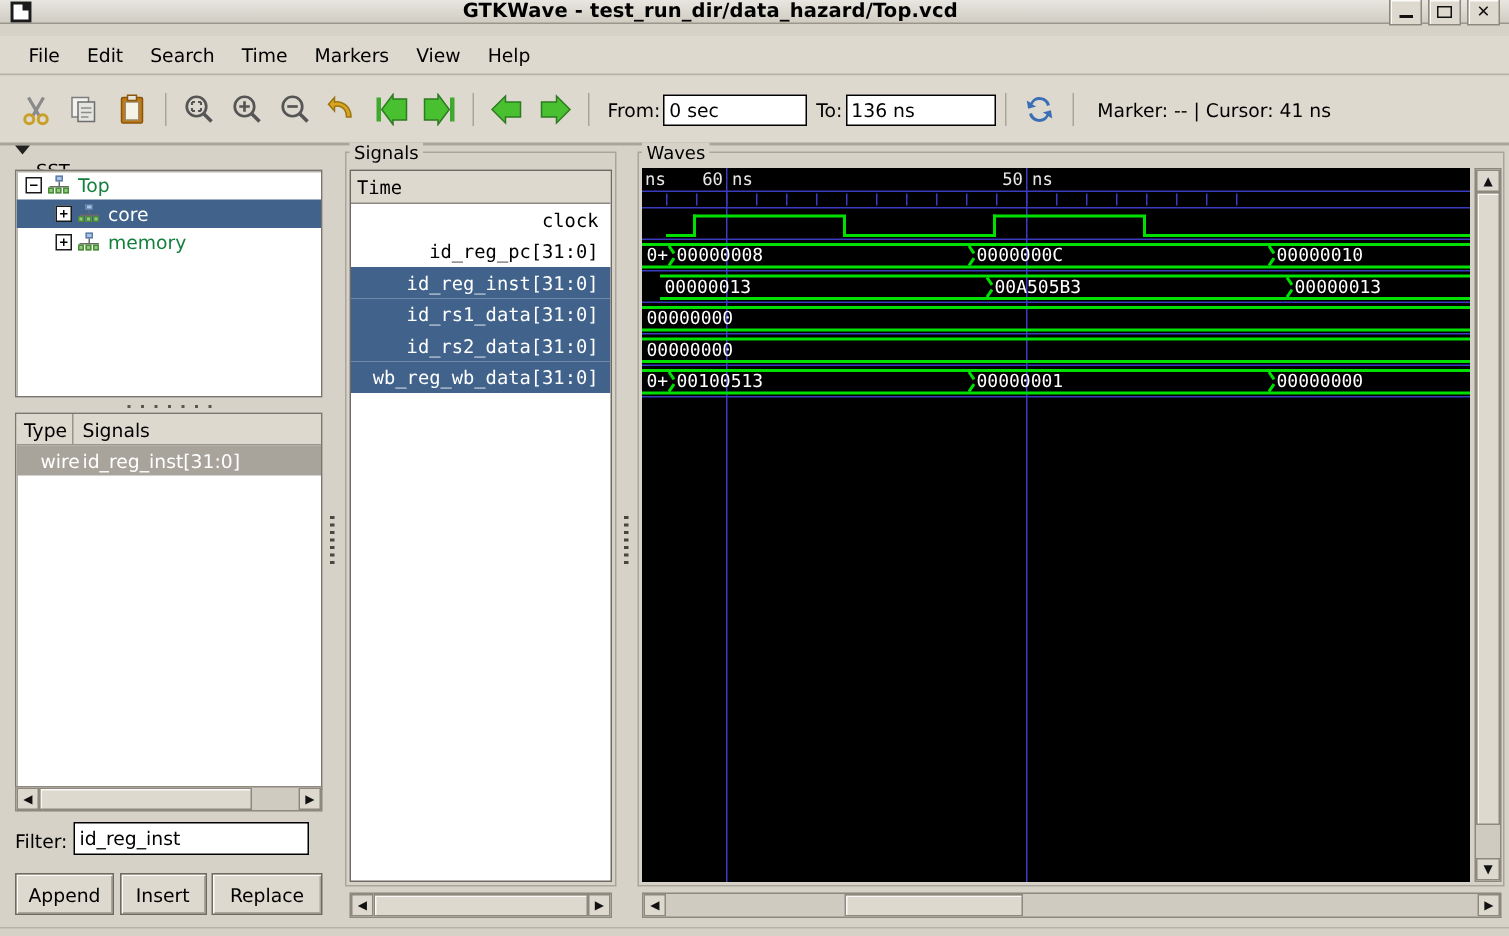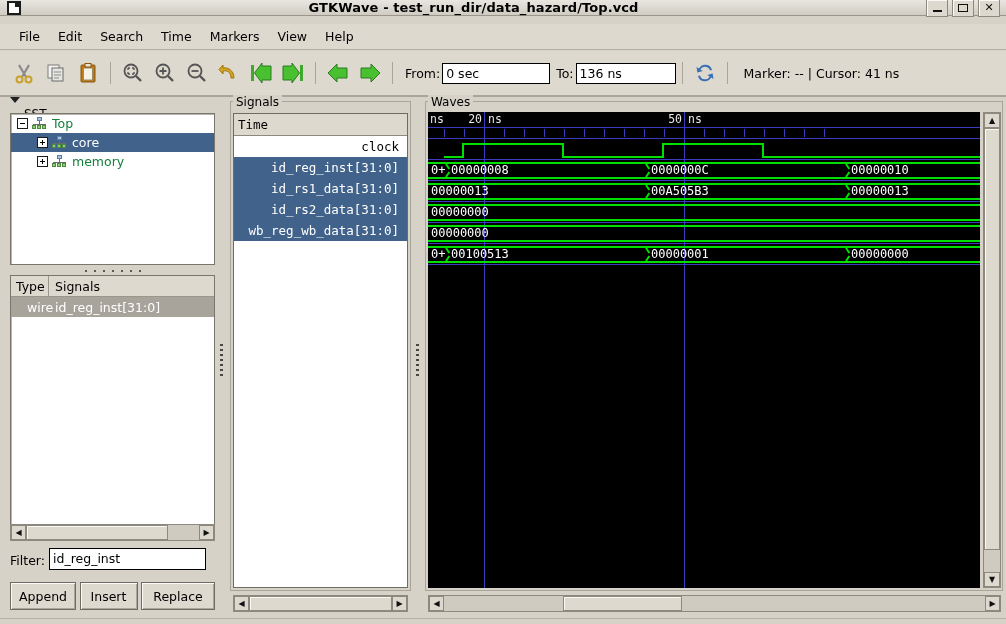--- a/index.html
+++ b/index.html
@@ -77,21 +77,21 @@
     width: 1px; height: 22px; background: #a9a59b; margin: 0 6px;
   }
   .tb-label { font-size: 12.5px; color: #000; margin: 0 2px 0 6px; }
   .tb-input {
     height: 21px; background: #fff;
     border: 1px solid #000;
     font-family: "DejaVu Sans", sans-serif; font-size: 12.5px;
     color: #000; padding: 0 3px; line-height: 19px;
     white-space: nowrap; overflow: hidden;
   }
-  #from-input { width: 108px; }
+  #from-input { width: 96px; }
   #to-input { width: 100px; }
   .tb-status { font-size: 12.5px; color: #000; margin-left: 10px; white-space: nowrap; }
 
   
   .panel-label {
     position: absolute; font-size: 12px; color: #000;
   }
 
   
   #sst-arrow { position:absolute; left:10px; top:97px; width:0;height:0;
@@ -494,20 +494,21 @@
       <span></span>
       <span></span>
   </div>
 
   <div class="sig-group"></div>
   <div class="panel-label" id="signals-title">Signals</div>
 
   <div class="names-frame">
     <div class="time-hdr">Time</div>
     <div class="name-row">clock</div>
+    <div class="name-row">id_reg_pc[31:0]</div>
     <div class="name-row sel">id_reg_inst[31:0]</div>
     <div class="name-row sel">id_rs1_data[31:0]</div>
     <div class="name-row sel">id_rs2_data[31:0]</div>
     <div class="name-row sel">wb_reg_wb_data[31:0]</div>
   </div>
 
   <div class="hscroll" style="left:233px; top:595px; width:175px; height:17px;">
     <div class="arrow">◀</div>
     <div class="track">
       <div class="thumb" style="left:0%; width:100%;"></div>
@@ -524,21 +525,21 @@
       <span></span>
       <span></span>
   </div>
 
   <div class="waves-group"></div>
   <div class="panel-label" id="waves-title">Waves</div>
 
   <div class="wave-canvas" id="wave-canvas">
       <div class="ruler">
         <div class="lbl" style="left: 2px;">ns</div>
-        <div class="lbl" style="left: 32px; width: 22px; text-align: right;">20</div>
+        <div class="lbl" style="left: 32px; width: 22px; text-align: right;">60</div>
         <div class="lbl" style="left: 60px;">ns</div>
         <div class="lbl" style="left: 232px; width: 22px; text-align: right;">50</div>
         <div class="lbl" style="left: 260px;">ns</div>
       </div>
       <div class="majline" style="left: 56px; height: 476px;"></div>
       <div class="majline" style="left: 256px; height: 476px;"></div>
       <div class="tickrow">
         <div class="base"></div>
         <div class="tk" style="left: 16px;"></div>
         <div class="tk" style="left: 36px;"></div>
@@ -578,21 +579,21 @@
         <div class="busline" style="left: 0px; top: 17px; width: 552px;"></div>
         <div class="bustxt" style="left: 3px; top: 3px;">0+</div>
         <div class="bustrans" style="left: 18px; top: 2px; height: 17px;"></div>
         <div class="bustxt" style="left: 23px; top: 3px;">00000008</div>
         <div class="bustrans" style="left: 218px; top: 2px; height: 17px;"></div>
         <div class="bustxt" style="left: 223px; top: 3px;">0000000C</div>
         <div class="bustrans" style="left: 418px; top: 2px; height: 17px;"></div>
         <div class="bustxt" style="left: 423px; top: 3px;">00000010</div>
       </div>
       <div class="wsep" style="top: 68px;"></div>
-      <div class="wrow" style="top: 69px;">
+      <div class="wrow" style="top: 69px; margin-left: 12px;">
         <div class="busline" style="left: 0px; top: 2px; width: 552px;"></div>
         <div class="busline" style="left: 0px; top: 17px; width: 552px;"></div>
         <div class="bustxt" style="left: 3px; top: 3px;">00000013</div>
         <div class="bustrans" style="left: 218px; top: 2px; height: 17px;"></div>
         <div class="bustxt" style="left: 223px; top: 3px;">00A505B3</div>
         <div class="bustrans" style="left: 418px; top: 2px; height: 17px;"></div>
         <div class="bustxt" style="left: 423px; top: 3px;">00000013</div>
       </div>
       <div class="wsep" style="top: 89px;"></div>
       <div class="wrow" style="top: 90px;">

